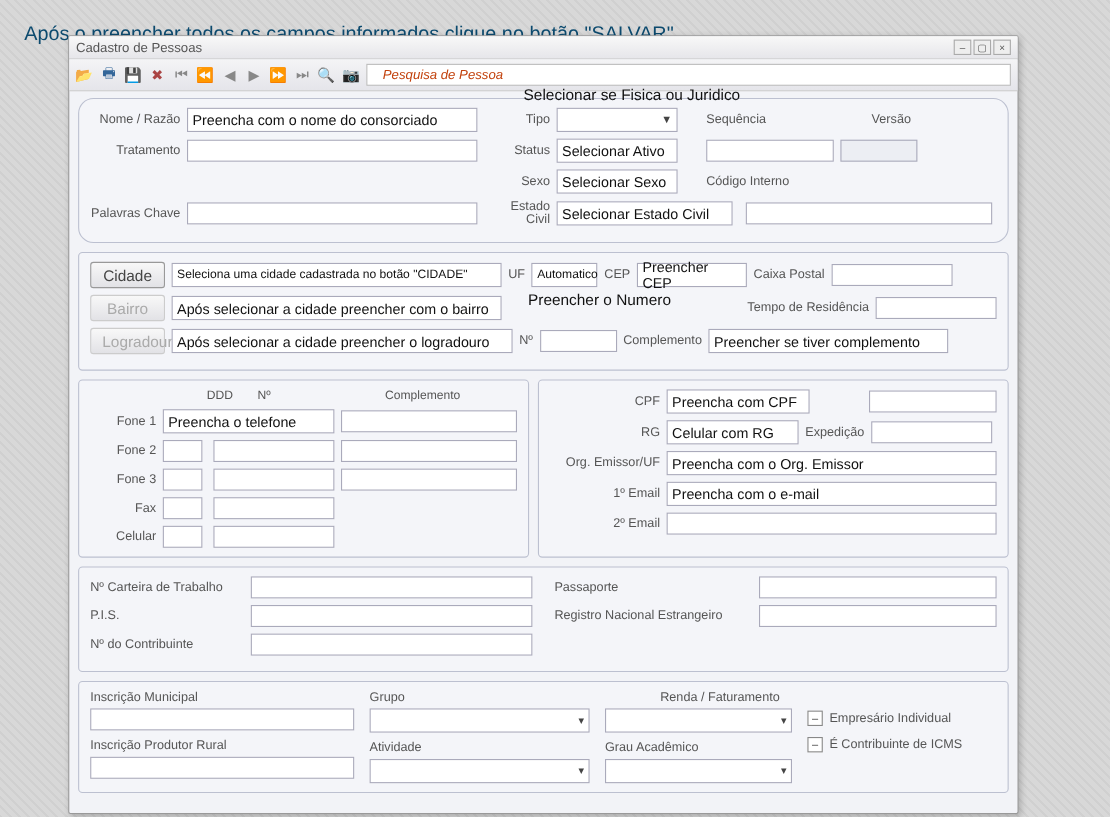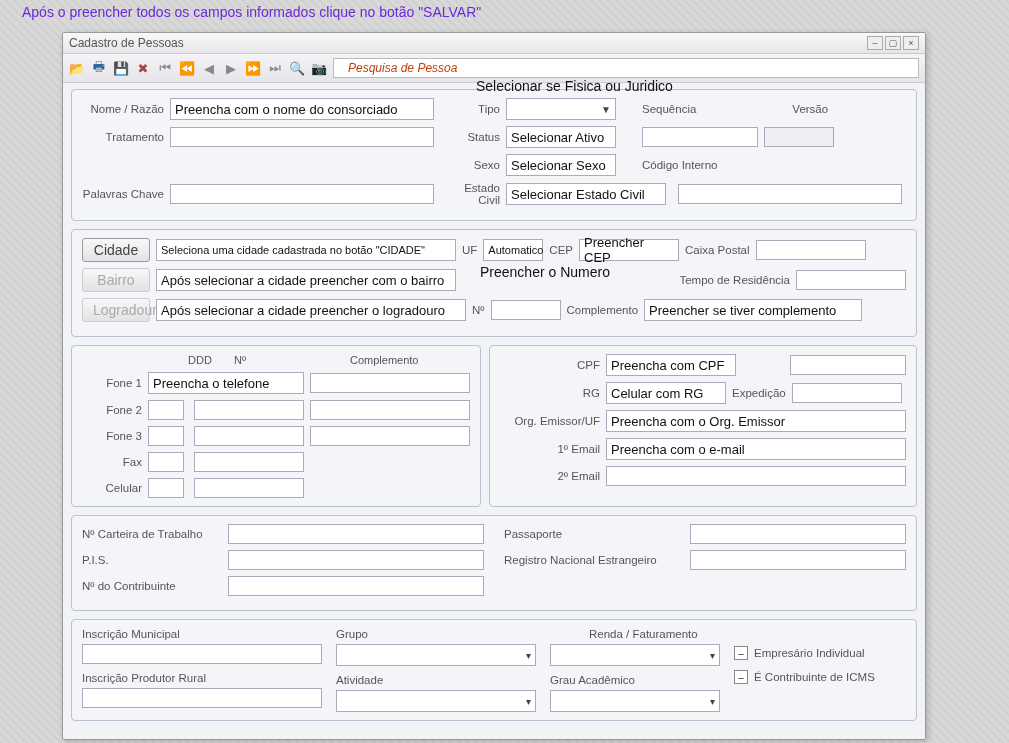--- a/index.html
+++ b/index.html
@@ -10,24 +10,24 @@
     background-image: repeating-linear-gradient(45deg, #d0d0d0 0, #d0d0d0 2px, #d8d8d8 2px, #d8d8d8 6px);
     font-family: Arial, sans-serif;
     font-size: 12px;
     color: #333;
     width: 1009px;
     height: 743px;
     position: relative;
   }
   .caption {
     position: absolute;
-    top: 4px;
+    top: 20px;
     left: 22px;
-    font-size: 14px;
-    color: #6d28d9;
+    font-size: 18px;
+    color: #0c4a6e;
   }
   .window {
     position: absolute;
     top: 32px;
     left: 62px;
     width: 864px;
     background: #f2f3f7;
     border: 1px solid #999;
     border-radius: 2px;
     box-shadow: 2px 2px 6px rgba(0,0,0,0.2);
@@ -179,21 +179,21 @@
     <span class="ticon gray">⏭</span>
     <span class="ticon blue">🔍</span>
     <span class="ticon gray">📷</span>
     <div class="searchbox">
       <span>Pesquisa de Pessoa</span>
     </div>
   </div>
 
   <div class="content">
 
-    <div class="panel" style="position:relative;">
+    <div class="panel" style="position:relative;border-radius:14px;">
       <div class="row">
         <span class="lbl" style="width:82px;">Nome / Razão</span>
         <div class="inputh" style="width:264px;">
             <span>Preencha com o nome do consorciado</span>
           </div>
         <span class="lbl" style="width:60px;">Tipo</span>
         <div class="select" style="width:110px;">
             <span></span>
             <span class="arrow">▼</span>
           </div>
@@ -385,21 +385,21 @@
               <span></span>
               <span class="arrow">▾</span>
             </div>
           <div class="lbl" style="text-align:left;">Atividade</div>
           <div class="select" style="width:100%; margin-top:4px;">
               <span></span>
               <span class="arrow">▾</span>
             </div>
         </div>
         <div style="flex:0 0 170px;">
-          <div class="lbl" style="text-align:left;margin-left:39px;">Renda / Faturamento</div>
+          <div class="lbl" style="text-align:center;margin-left:39px;">Renda / Faturamento</div>
           <div class="select" style="width:100%; margin:4px 0 8px 0;">
               <span></span>
               <span class="arrow">▾</span>
             </div>
           <div class="lbl" style="text-align:left;">Grau Acadêmico</div>
           <div class="select" style="width:100%; margin-top:4px;">
               <span></span>
               <span class="arrow">▾</span>
             </div>
         </div>

